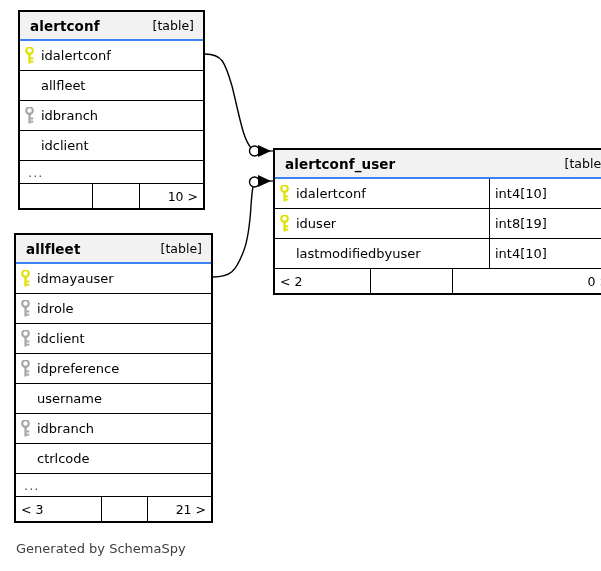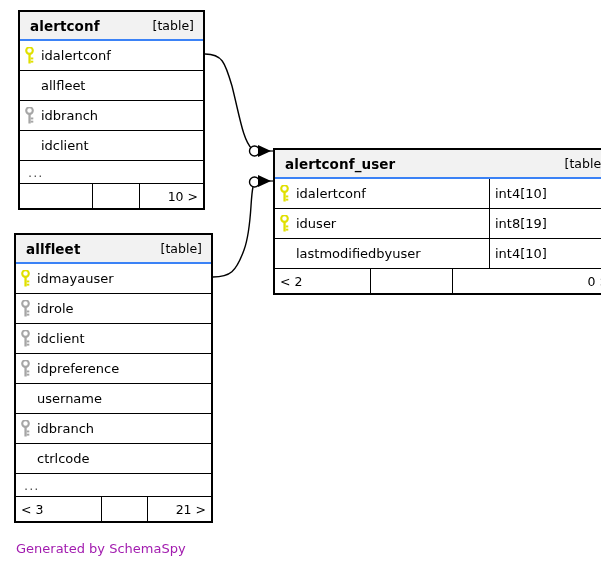--- a/index.html
+++ b/index.html
@@ -167,21 +167,21 @@
   #table-alertconf_user .er-cell-type { flex: 0 0 126px; }
   #table-alertconf_user .er-footer-cell:nth-child(1) { flex: 0 0 96px; }
   #table-alertconf_user .er-footer-cell:nth-child(2) { flex: 0 0 82px; }
   #table-alertconf_user .er-footer-cell:nth-child(3) { flex: 1 1 auto; }
 
   #generated-by {
     position: absolute;
     left: 16px;
     top: 541px;
     font-size: 13px;
-    color: #a21caf;
+    color: #404040;
     white-space: nowrap;
     z-index: 3;
   }
 </style>
 </head>
 <body>
 
 <div id="diagram-canvas">
 
   <svg id="connector-layer" viewBox="0 0 601 571">

